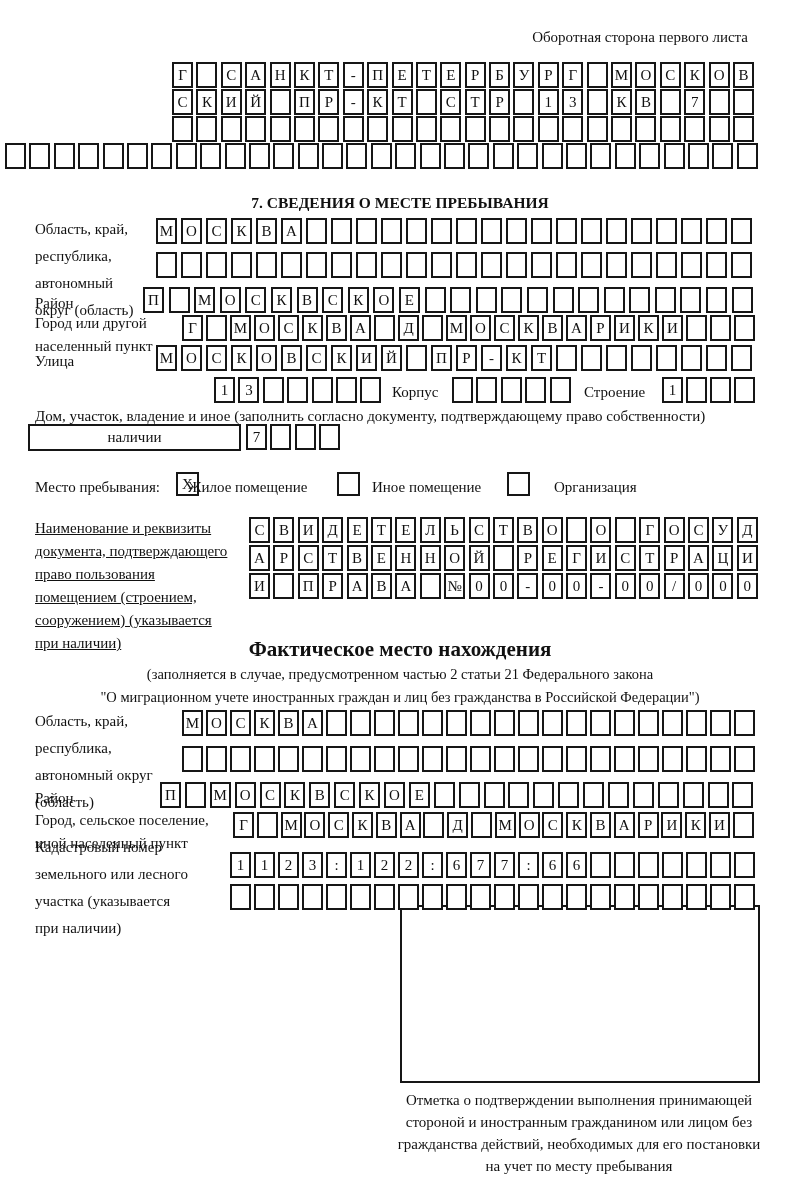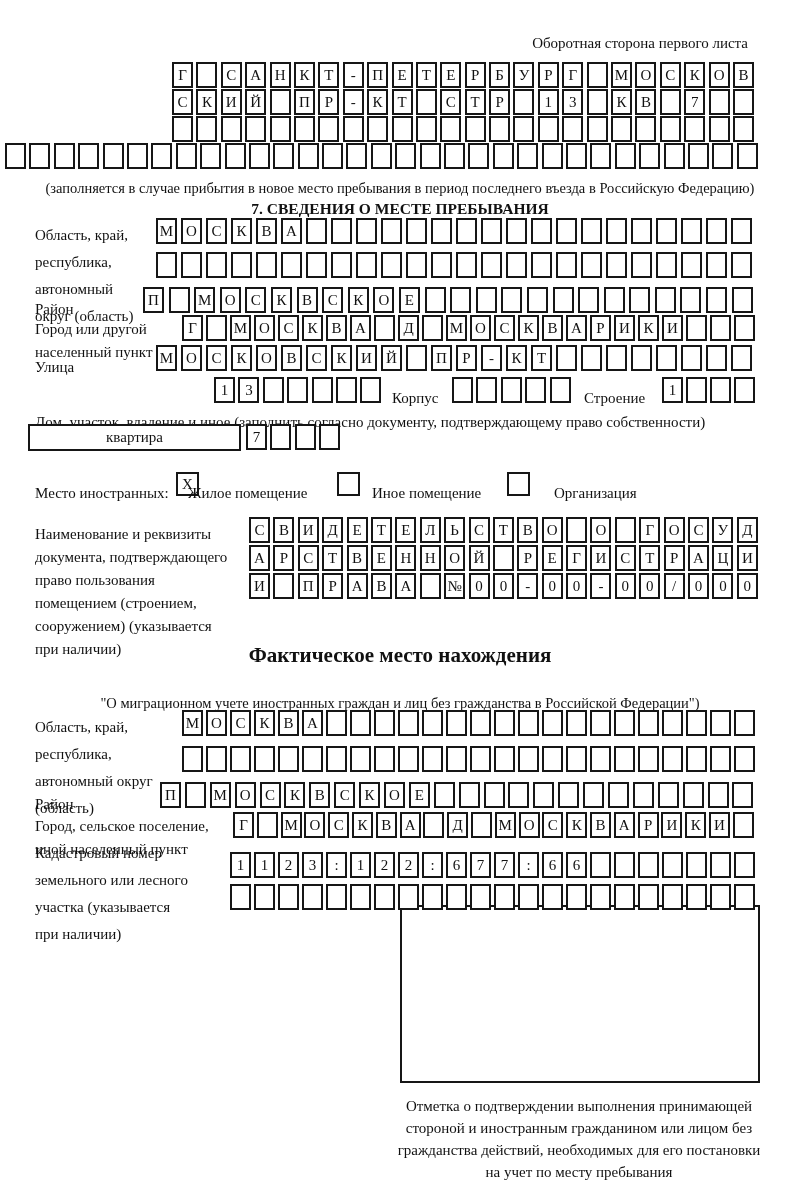--- a/index.html
+++ b/index.html
@@ -1,20 +1,20 @@
 <!DOCTYPE html>
 <html><head>
 <meta charset="utf-8">
 <style>
   html,body{margin:0;padding:0;background:#fff;}
   #page{
     position:relative;width:800px;height:1180px;background:#ffffff;
     font-family:"Liberation Serif","DejaVu Serif",serif;color:#111;overflow:hidden;
   }
-  .lbl{position:absolute;font-size:15px;line-height:27px;white-space:pre-line;margin-top:6px;}
+  .lbl{position:absolute;font-size:15px;line-height:27px;white-space:pre-line;}
   .lh23{line-height:23px;}
   .lh22{line-height:22px;}
   .small{font-size:14.5px;}
   .bold{font-weight:bold;}
   .centerband{left:0;width:800px;text-align:center;white-space:nowrap;}
   .rightband{right:52px;text-align:right;white-space:nowrap;}
   .boxrow{position:absolute;display:flex;height:26px;}
   .cell{
     display:inline-block;box-sizing:border-box;width:21px;height:26px;
     border:2px solid #161616;font-size:15px;line-height:22px;text-align:center;
@@ -31,55 +31,55 @@
   .bigbox{position:absolute;box-sizing:border-box;border:2px solid #161616;background:#fff;}
   .caption-center{text-align:center;}
 </style>
 </head>
 <body>
 
 <div id="page">
 
   <div class="lbl rightband" style="top:24px;">Оборотная сторона первого листа</div>
 
-  <div class="lbl centerband small" style="top:169px;">(заполняется в случае прибытия в новое место пребывания в период последнего въезда в Российскую Федерацию)</div>
 
   <div class="lbl centerband bold" style="top:189px;font-size:15.5px;">7. СВЕДЕНИЯ О МЕСТЕ ПРЕБЫВАНИЯ</div>
 
   <div class="lbl" style="left:35px;top:216px;">Область, край,
 республика,
 автономный
 округ (область)</div>
   <div class="lbl" style="left:35px;top:290px;">Район</div>
   <div class="lbl lh23" style="left:35px;top:312px;">Город или другой
 населенный пункт</div>
   <div class="lbl" style="left:35px;top:348px;">Улица</div>
 
   <div class="lbl" style="left:392px;top:379px;">Корпус</div>
   <div class="lbl" style="left:584px;top:379px;">Строение</div>
   <div class="lbl" style="left:35px;top:407px;line-height:18px;">Дом, участок, владение и иное (заполнить согласно документу, подтверждающему право собственности)</div>
 
-  <div class="longbox" style="left:28px;top:424px;width:213px;">квартира</div>
-
-  <div class="lbl" style="left:35px;top:474px;">Место иностранных:</div>
+  <div class="longbox" style="left:28px;top:424px;width:213px;">наличии</div>
+
+  <div class="lbl" style="left:35px;top:474px;">Место пребывания:</div>
   <div class="cb" style="left:176px;top:472px;">X</div>
   <div class="lbl" style="left:188px;top:474px;">Жилое помещение</div>
   <div class="cb" style="left:337px;top:472px;"></div>
   <div class="lbl" style="left:372px;top:474px;">Иное помещение</div>
   <div class="cb" style="left:507px;top:472px;"></div>
   <div class="lbl" style="left:554px;top:474px;">Организация</div>
 
-  <div class="lbl lh23" style="left:35px;top:517px;">Наименование и реквизиты
+  <div class="lbl lh23" style="left:35px;top:517px;text-decoration:underline;">Наименование и реквизиты
 документа, подтверждающего
 право пользования
 помещением (строением,
 сооружением) (указывается
 при наличии)</div>
 
   <div class="lbl centerband bold" style="top:636px;font-size:21px;">Фактическое место нахождения</div>
+  <div class="lbl centerband small" style="top:661px;">(заполняется в случае, предусмотренном частью 2 статьи 21 Федерального закона</div>
   <div class="lbl centerband small" style="top:684px;">"О миграционном учете иностранных граждан и лиц без гражданства в Российской Федерации")</div>
 
   <div class="lbl" style="left:35px;top:708px;">Область, край,
 республика,
 автономный округ
 (область)</div>
   <div class="lbl" style="left:35px;top:785px;">Район</div>
   <div class="lbl lh23" style="left:35px;top:809px;">Город, сельское поселение,
 иной населенный пункт</div>
   <div class="lbl" style="left:35px;top:834px;">Кадастровый номер

